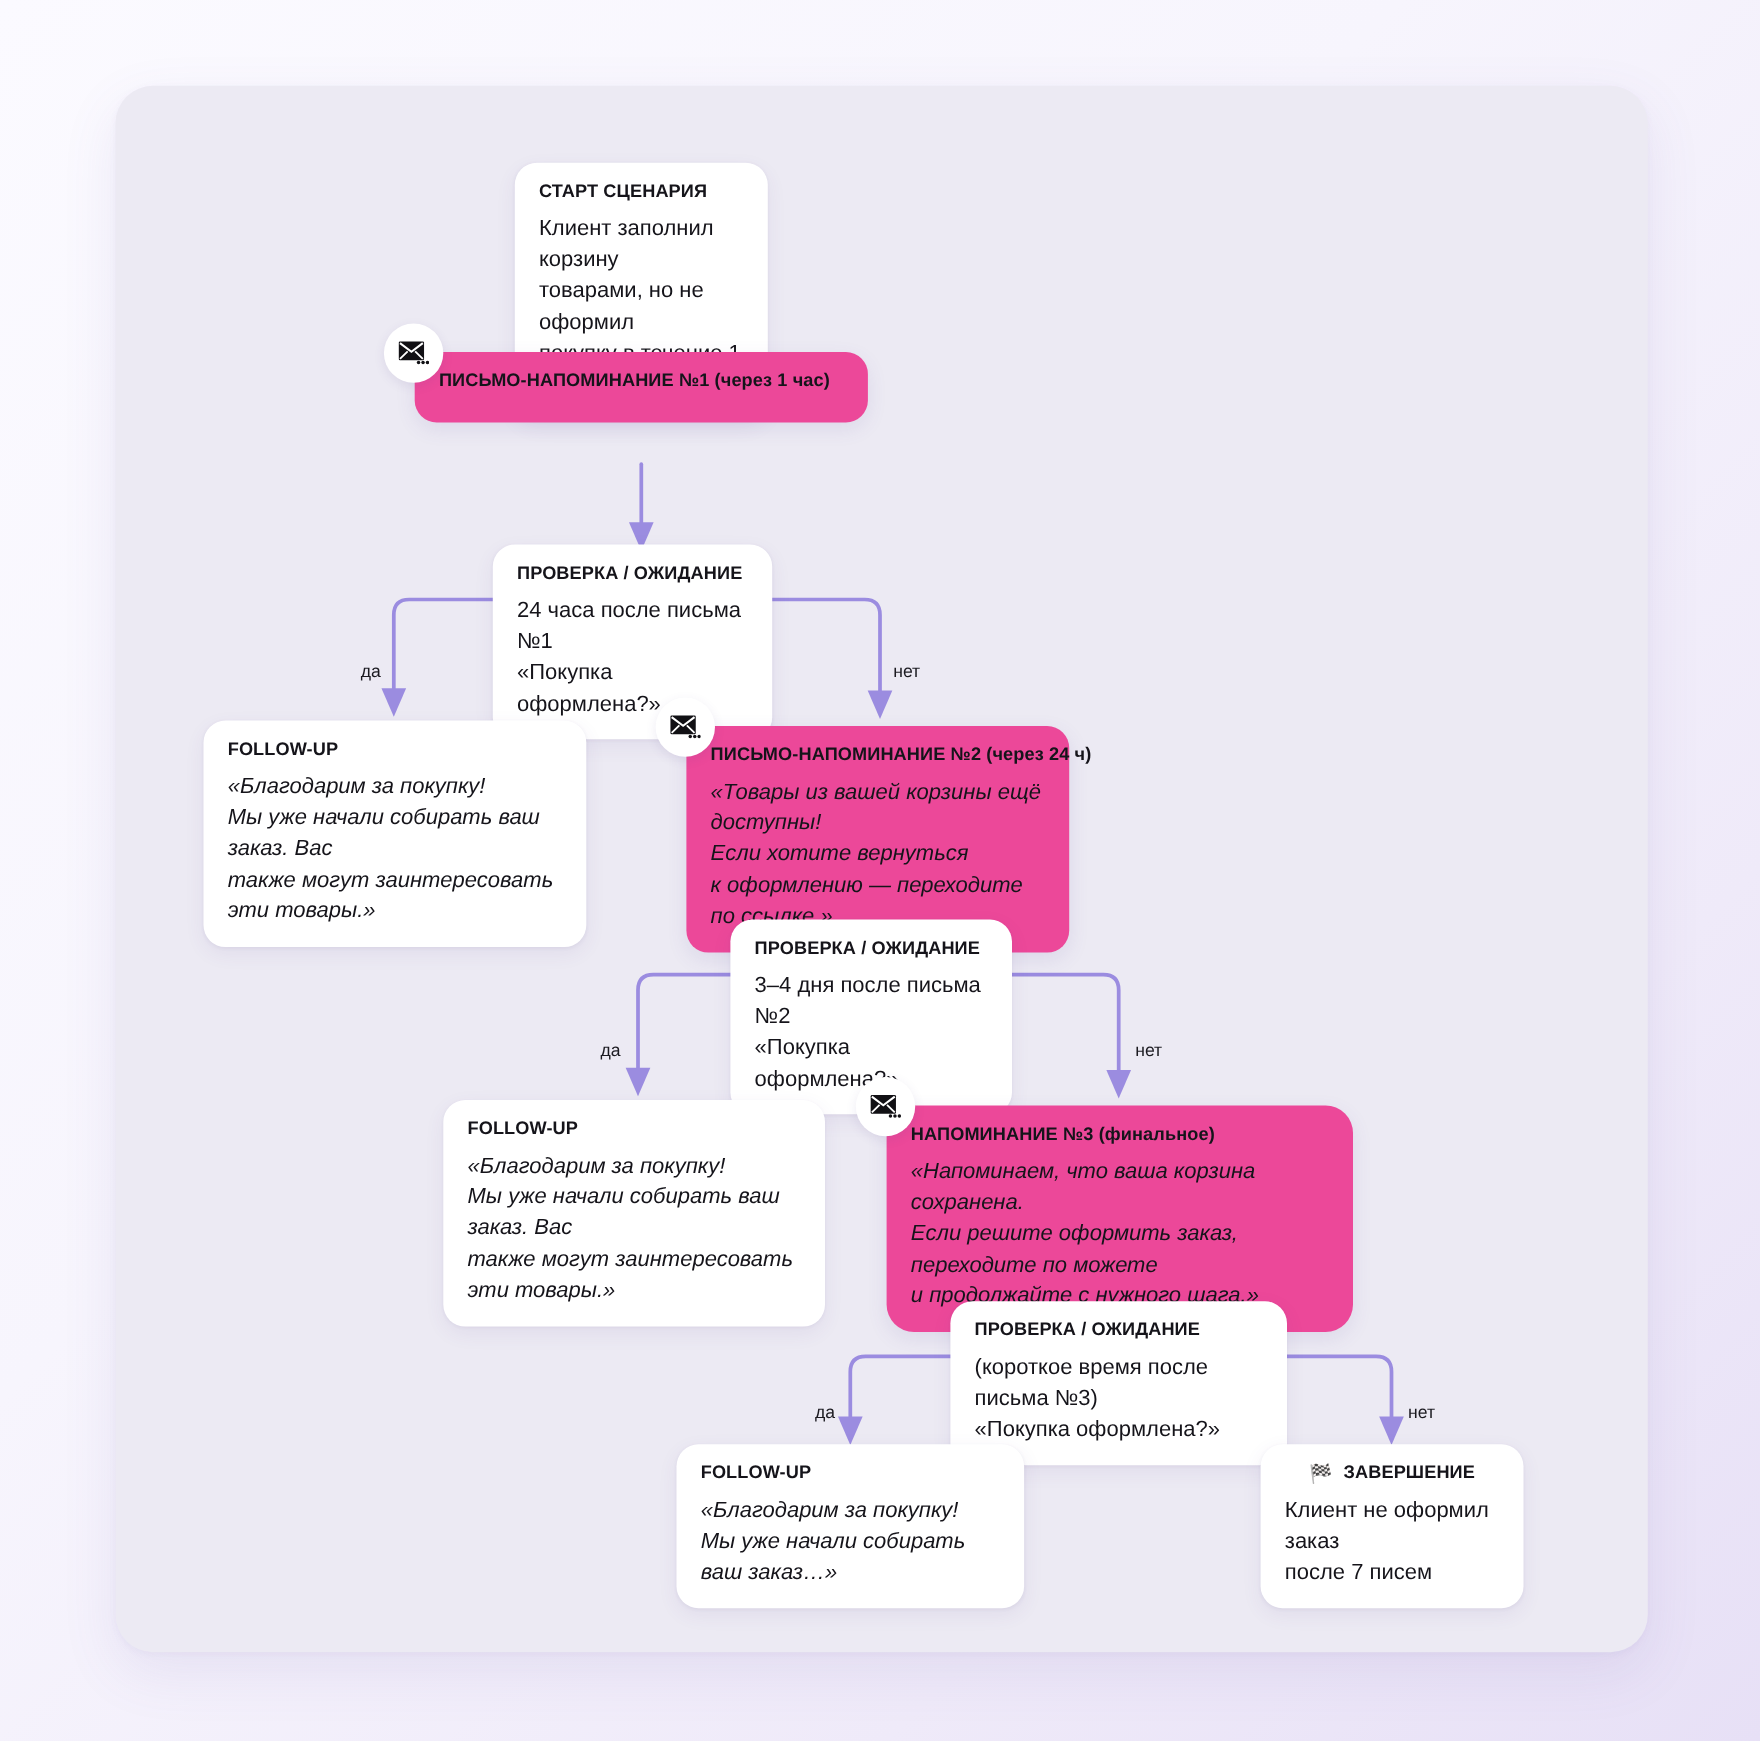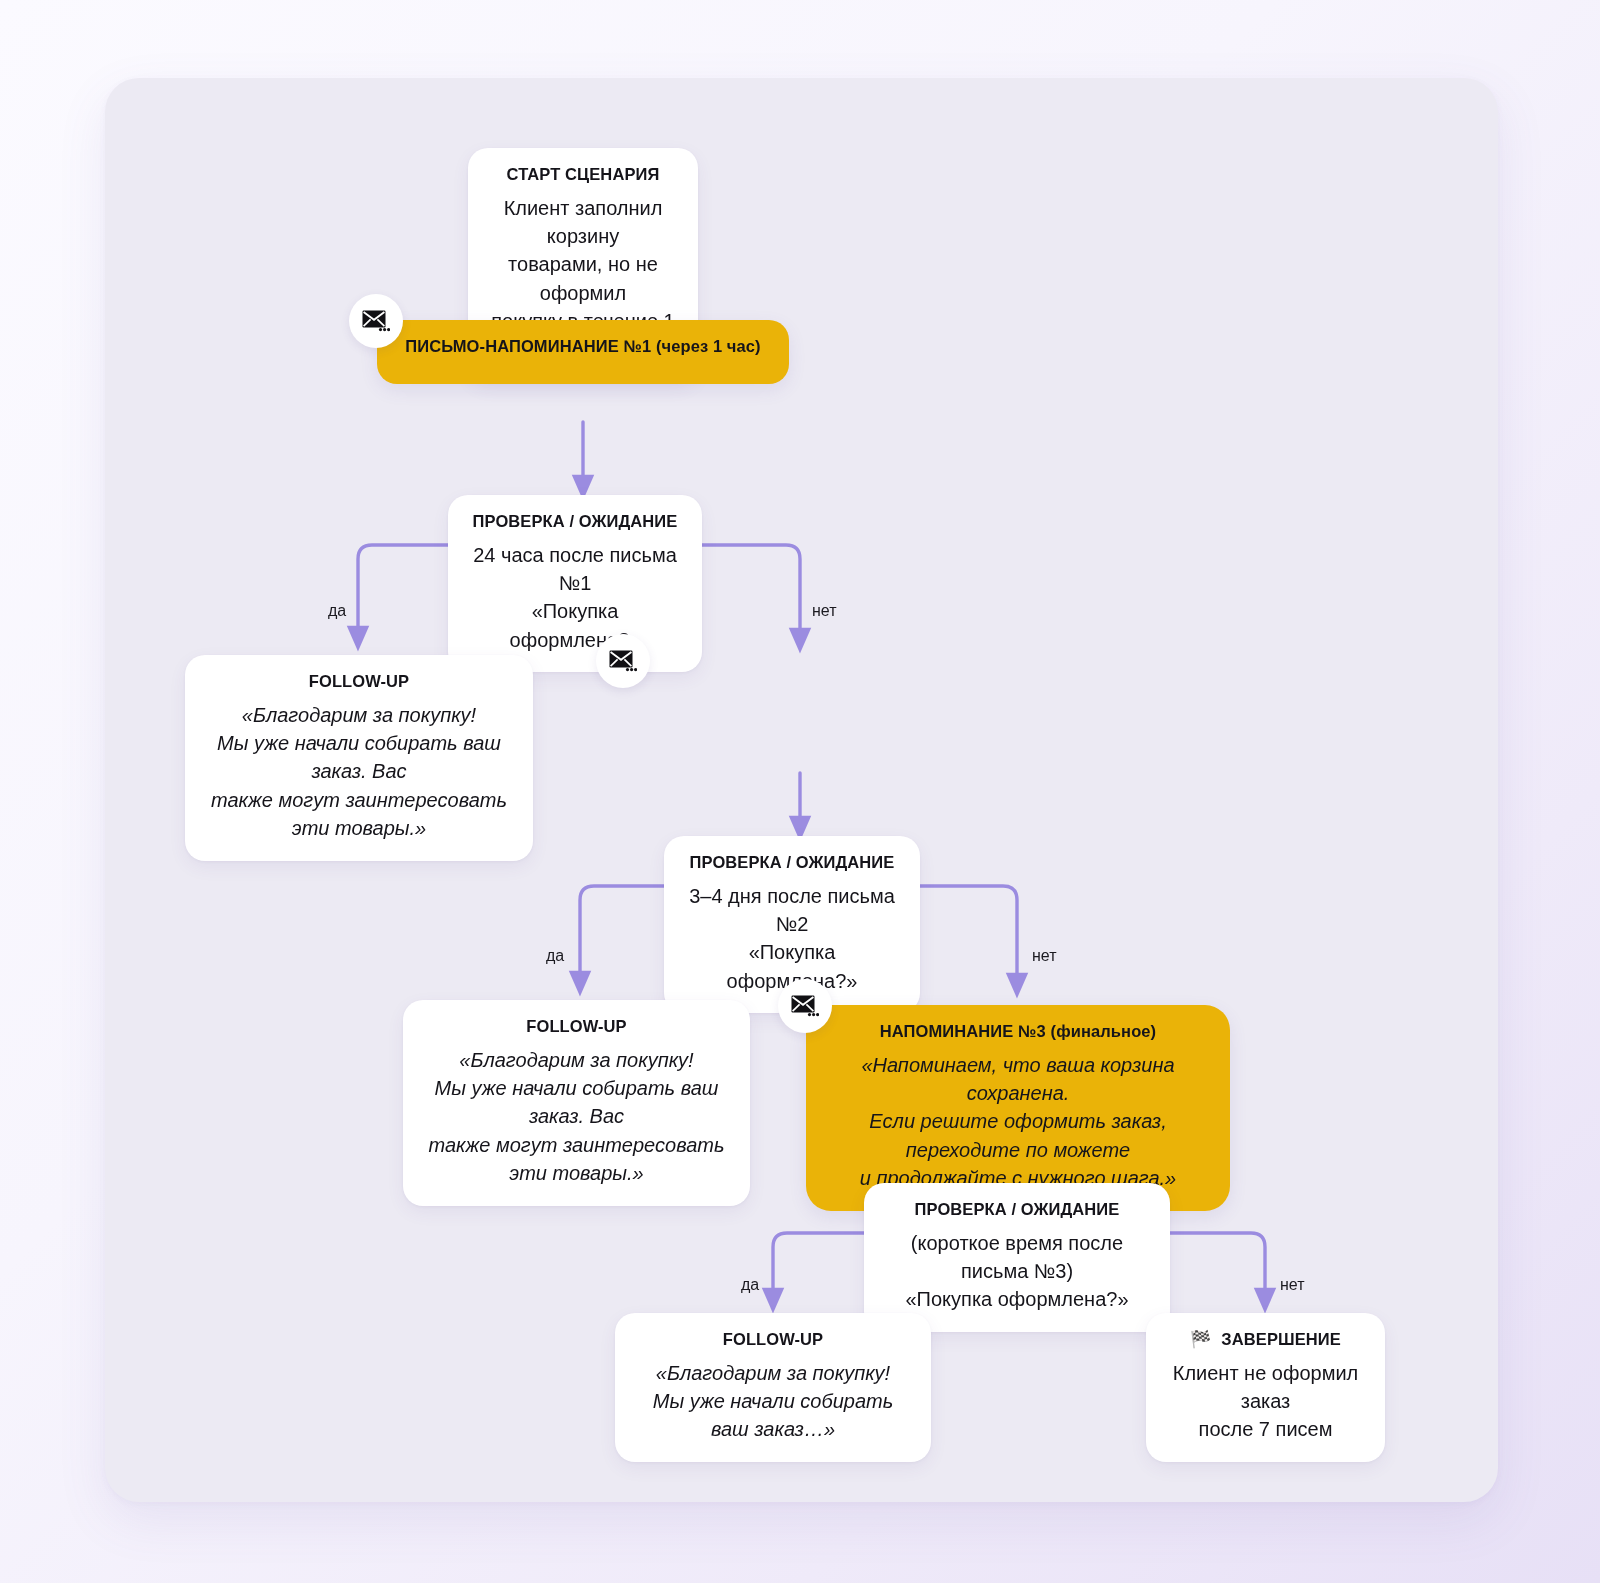--- a/index.html
+++ b/index.html
@@ -41,30 +41,29 @@
     width: 1600px;
     height: 1583px;
     pointer-events: none;
   }
 
   
   .node {
     position: absolute;
     border-radius: 20px;
     padding: 16px 22px 18px;
-    text-align: center;
     color: #15141a;
   }
   .node.white {
     background: #ffffff;
     box-shadow: 0 6px 18px rgba(80, 60, 140, 0.07),
                 0 1px 3px rgba(80, 60, 140, 0.06);
   }
   .node.purple {
-    background: #eab308;
+    background: #ec4899;
     box-shadow: 0 6px 18px rgba(90, 65, 160, 0.10);
   }
   .node .title {
     font-weight: bold;
     font-size: 16.5px;
     letter-spacing: 0.1px;
     line-height: 1.25;
     margin-bottom: 9px;
     white-space: nowrap;
   }
@@ -189,20 +188,26 @@
   <div class="mail-badge" style="left:596px; top:634px;">
     <svg width="28" height="22" viewBox="0 0 28 22" aria-hidden="true">
       <rect x="0.5" y="0.5" width="23" height="17" rx="1.2" fill="#111014"></rect>
       <path d="M1.6,2 L12,9.8 L22.4,2" fill="none" stroke="#ffffff" stroke-width="1.9"></path>
       <path d="M1.6,16.2 L8.6,9.4 M22.4,16.2 L15.4,9.4" stroke="#ffffff" stroke-width="1.7"></path>
       <circle cx="18.5" cy="19.6" r="1.6" fill="#111014"></circle>
       <circle cx="22.6" cy="19.6" r="1.6" fill="#111014"></circle>
       <circle cx="26.6" cy="19.6" r="1.6" fill="#111014"></circle>
     </svg>
   </div>
+  <div class="node purple" style="left:624px; top:660px; width:348px;">
+    <div class="title">ПИСЬМО-НАПОМИНАНИЕ №2 (через 24 ч)</div>
+    <div class="body">«Товары из вашей корзины ещё доступны!
+Если хотите вернуться
+к оформлению — переходите по ссылке.»</div>
+  </div>
 
   <div class="node white" style="left:664px; top:836px; width:256px;">
     <div class="title">ПРОВЕРКА / ОЖИДАНИЕ</div>
     <div class="body">3–4 дня после письма №2
 «Покупка оформлена?»</div>
   </div>
   <div class="branch-label" style="left:546px; top:925px;">да</div>
   <div class="branch-label" style="left:1032px; top:925px;">нет</div>
 
   <div class="node white" style="left:403px; top:1000px; width:347px;">

